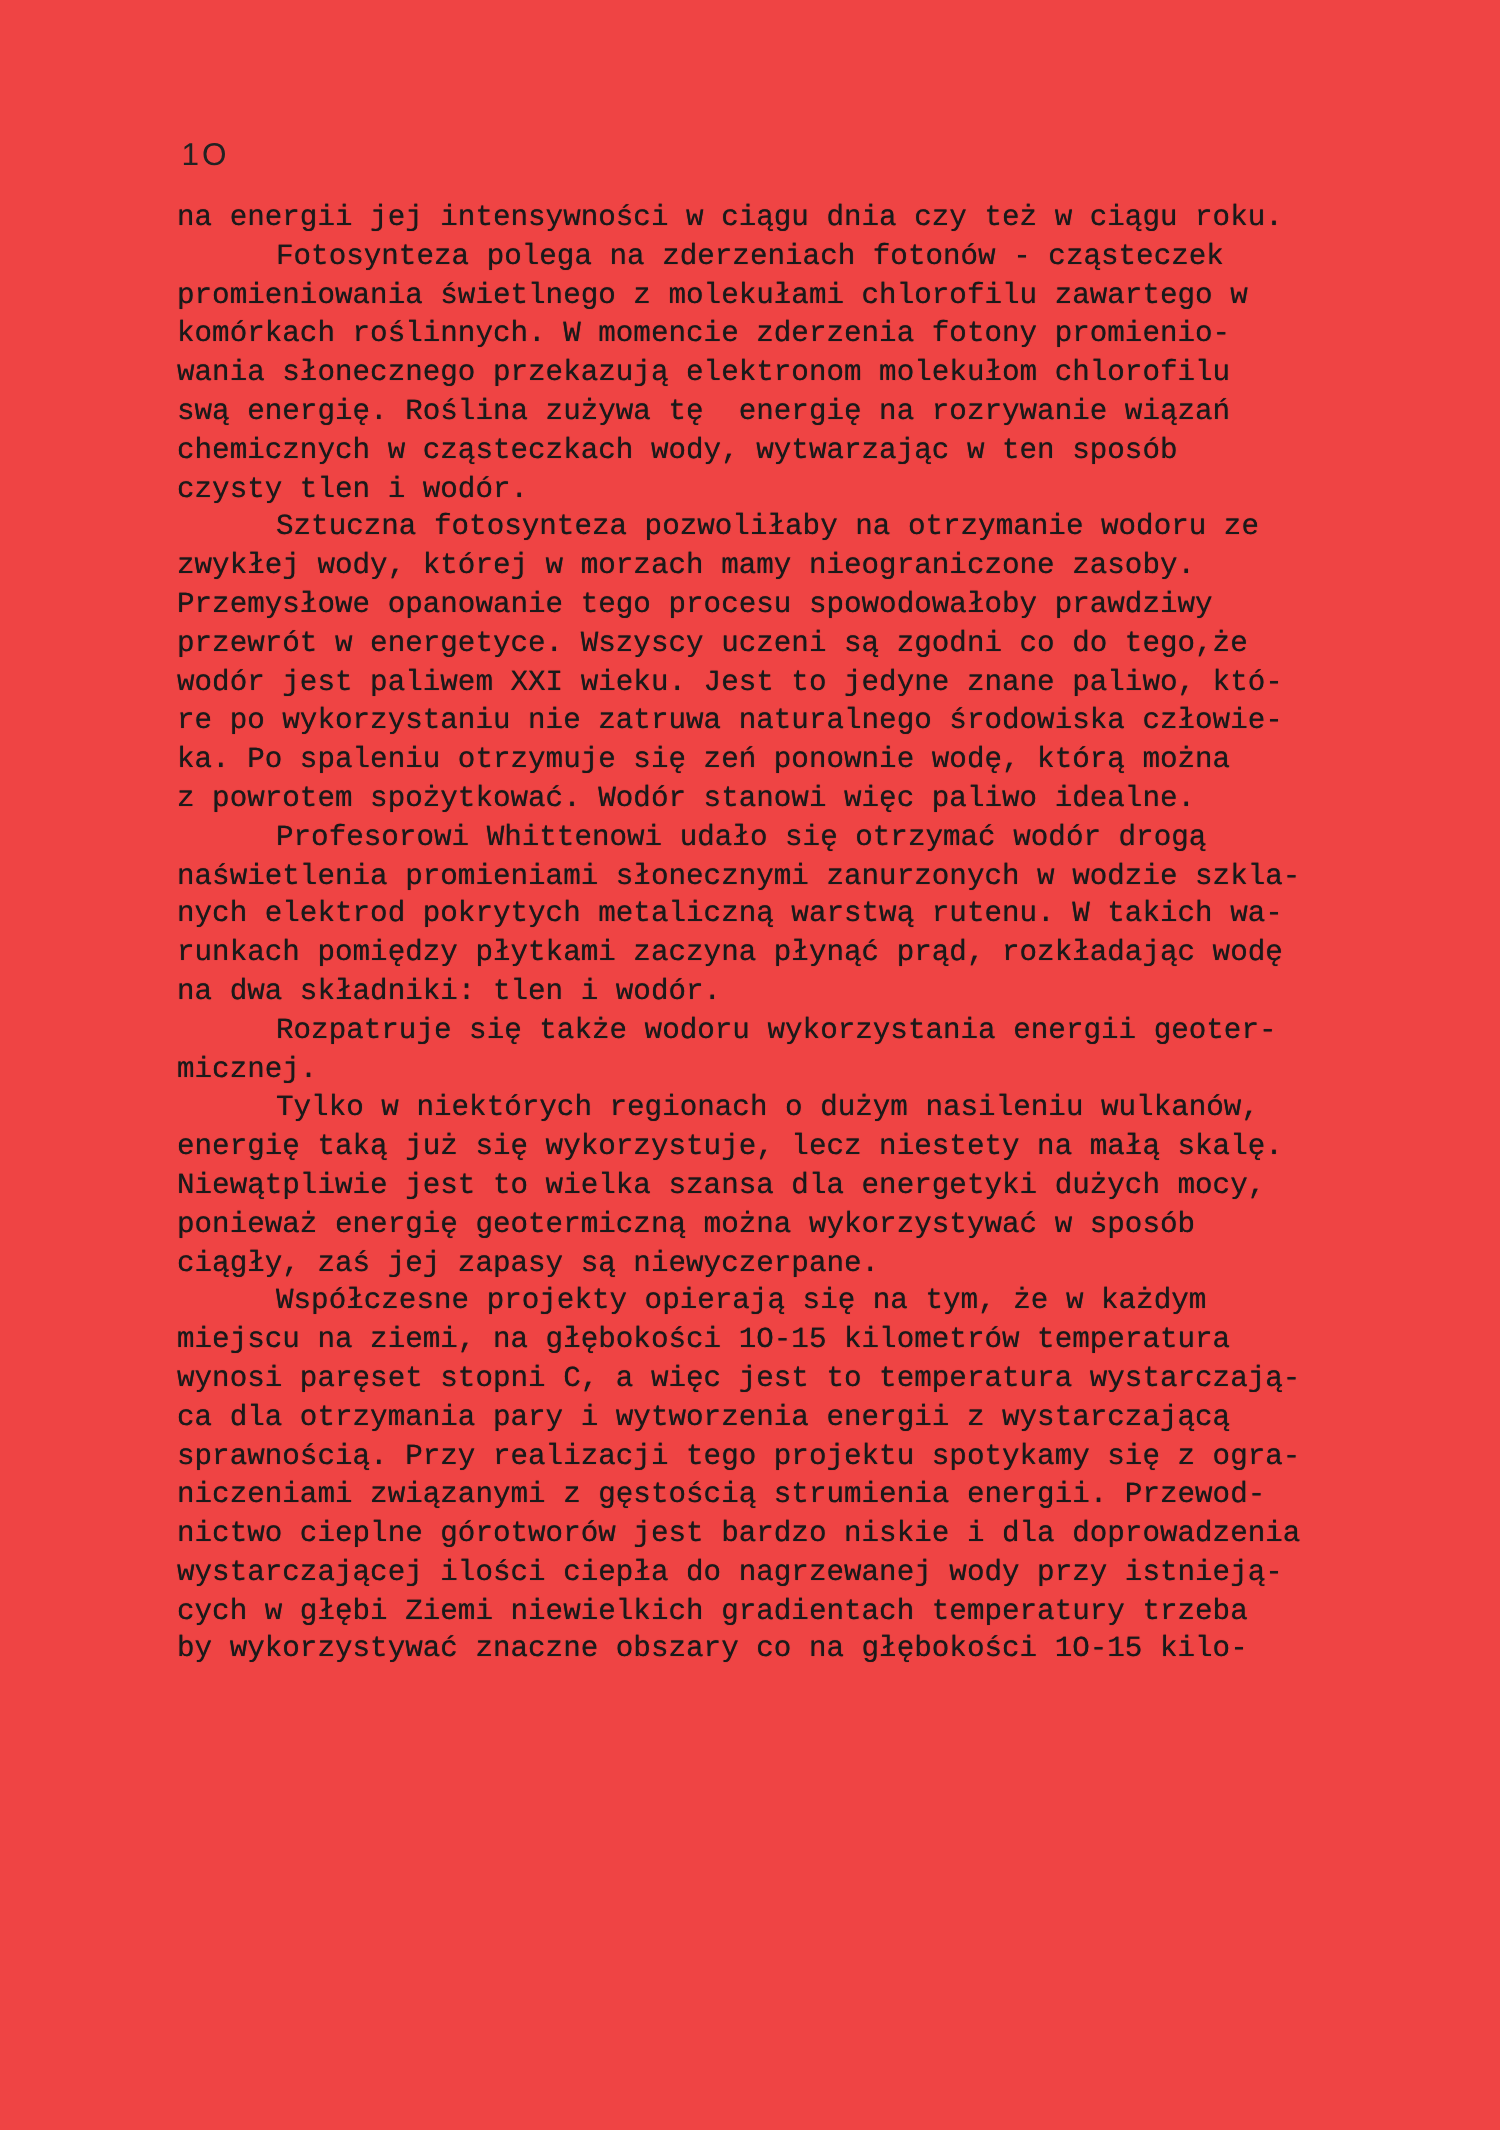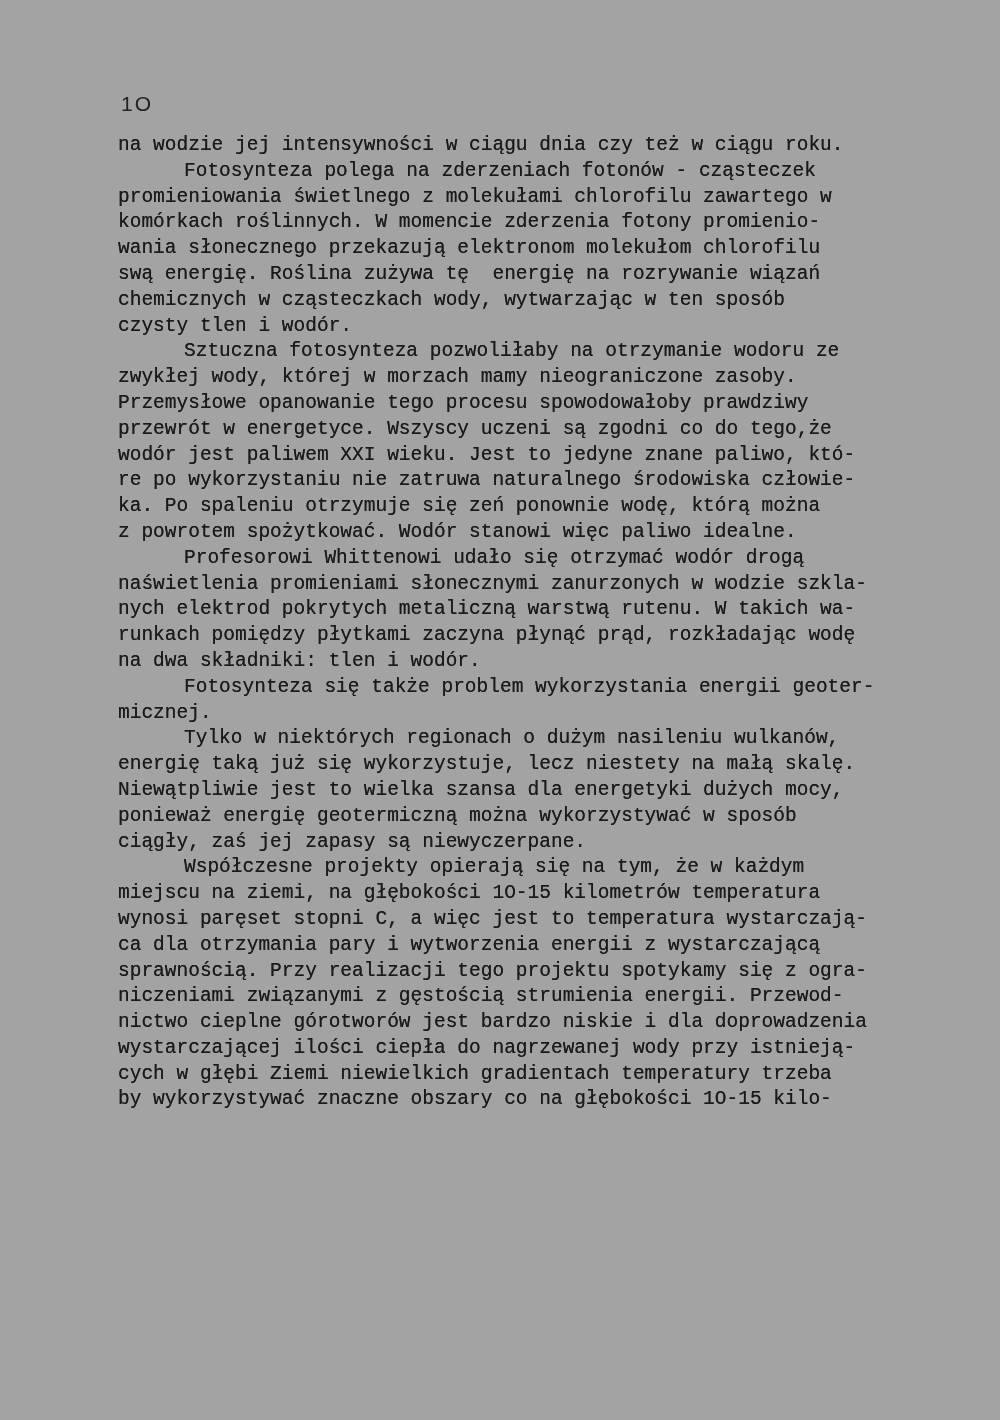--- a/index.html
+++ b/index.html
@@ -4,21 +4,21 @@
 <style>
   html, body {
     margin: 0;
     padding: 0;
     background: #ffffff;
   }
   .sheet {
     position: relative;
     width: 1000px;
     height: 1420px;
-    background: #a3a3a3;
+    background: #ef4444;
     overflow: hidden;
     font-family: "Liberation Mono", monospace;
     color: #1a1a1a;
   }
   .pagenum {
     position: absolute;
     left: 121px;
     top: 92px;
     font-family: "Liberation Sans", sans-serif;
     font-size: 21px;
@@ -42,21 +42,21 @@
   .para.gap { }
   .para.indent { text-indent: 66px; }
 </style>
 </head>
 <body>
 
 <div class="sheet">
   <div class="pagenum">1O</div>
 
   <div class="textblock">
-    <p class="para">na wodzie jej intensywności w ciągu dnia czy też w ciągu roku.</p>
+    <p class="para">na energii jej intensywności w ciągu dnia czy też w ciągu roku.</p>
 
     <p class="para indent gap">Fotosynteza polega na zderzeniach fotonów - cząsteczek
 promieniowania świetlnego z molekułami chlorofilu zawartego w
 komórkach roślinnych. W momencie zderzenia fotony promienio-
 wania słonecznego przekazują elektronom molekułom chlorofilu
 swą energię. Roślina zużywa tę  energię na rozrywanie wiązań
 chemicznych w cząsteczkach wody, wytwarzając w ten sposób
 czysty tlen i wodór.</p>
 
     <p class="para indent gap">Sztuczna fotosynteza pozwoliłaby na otrzymanie wodoru ze
@@ -68,21 +68,21 @@
 ka. Po spaleniu otrzymuje się zeń ponownie wodę, którą można
 z powrotem spożytkować. Wodór stanowi więc paliwo idealne.</p>
 
     <p class="para indent gap">Profesorowi Whittenowi udało się otrzymać wodór drogą
 naświetlenia promieniami słonecznymi zanurzonych w wodzie szkla-
 nych elektrod pokrytych metaliczną warstwą rutenu. W takich wa-
 runkach pomiędzy płytkami zaczyna płynąć prąd, rozkładając wodę
 na dwa składniki: tlen i wodór.</p>
 
 
-    <p class="para indent gap">Fotosynteza się także problem wykorzystania energii geoter-
+    <p class="para indent gap">Rozpatruje się także wodoru wykorzystania energii geoter-
 micznej.</p>
 
     <p class="para indent">Tylko w niektórych regionach o dużym nasileniu wulkanów,
 energię taką już się wykorzystuje, lecz niestety na małą skalę.
 Niewątpliwie jest to wielka szansa dla energetyki dużych mocy,
 ponieważ energię geotermiczną można wykorzystywać w sposób
 ciągły, zaś jej zapasy są niewyczerpane.</p>
 
     <p class="para indent gap">Współczesne projekty opierają się na tym, że w każdym
 miejscu na ziemi, na głębokości 1O-15 kilometrów temperatura

